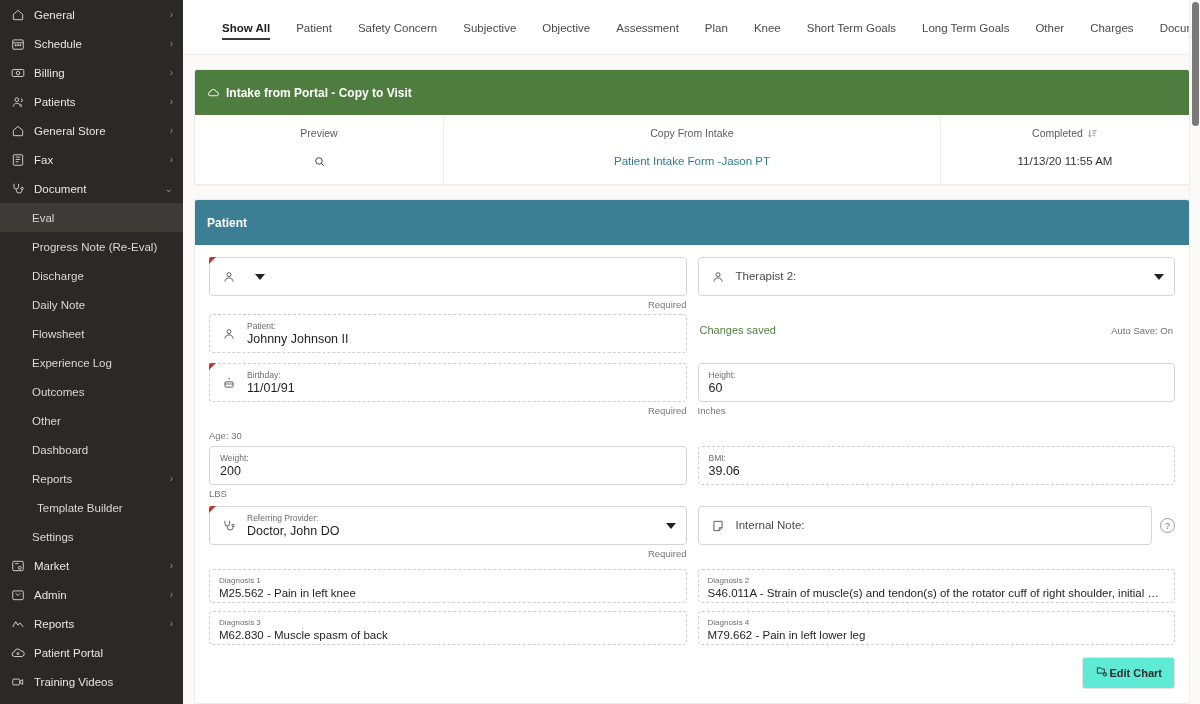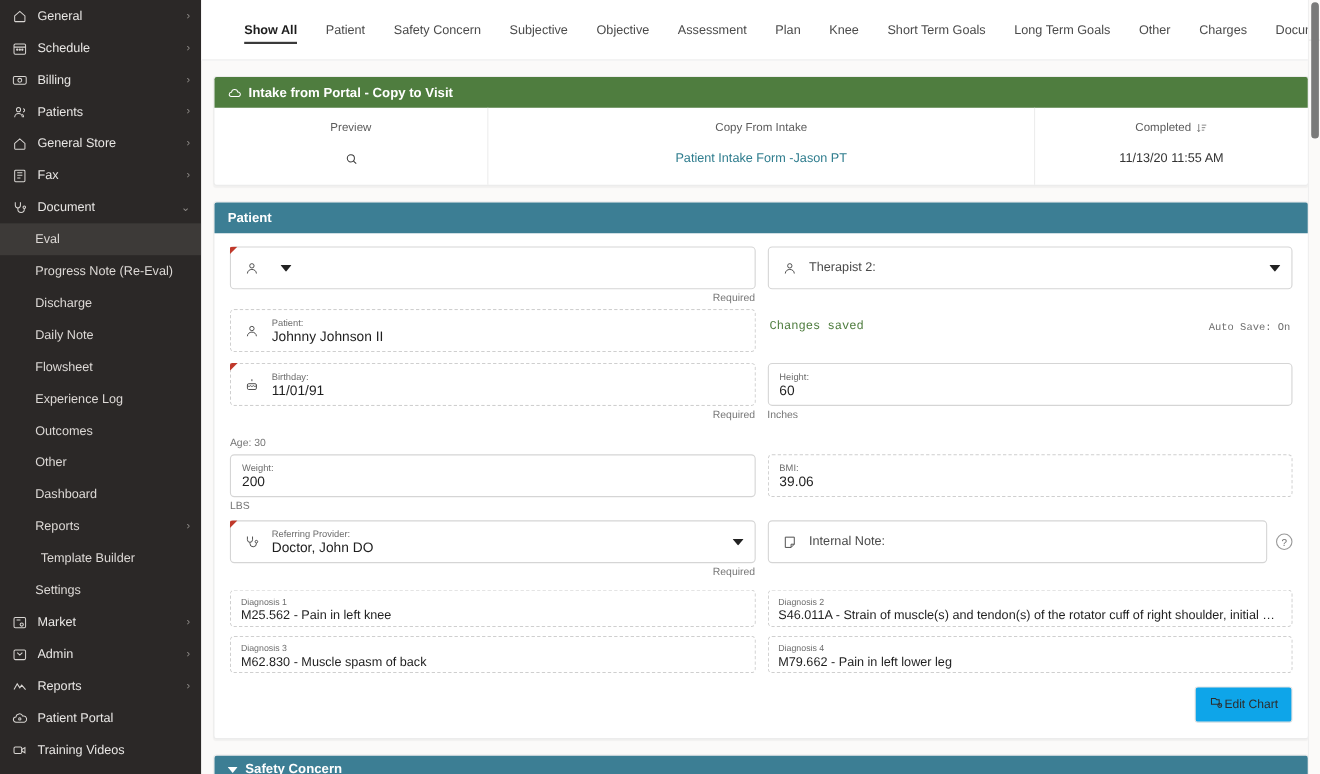--- a/index.html
+++ b/index.html
@@ -96,21 +96,21 @@
   }
 
   .card {
     background: #ffffff;
     border: 1px solid #ececec;
     border-radius: 3px;
     margin-bottom: 14px;
     box-shadow: 0 1px 1px rgba(0,0,0,0.04);
   }
   .card-head {
-    height: 28px;
+    height: 45px;
     display:flex; align-items:center;
     padding: 0 12px;
     color: #ffffff;
     font-size: 12px;
     font-weight: bold;
     border-radius: 2px 2px 0 0;
   }
   .card-head .hico { margin-right: 6px; display:flex; align-items:center; }
   .card-head.green { background: #4f7d3f; }
   .card-head.teal  { background: #3c7e94; }
@@ -166,44 +166,44 @@
     background: #c0392b;
     clip-path: polygon(0 0, 100% 0, 0 100%);
     border-radius: 2px 0 0 0;
   }
   .helper {
     font-size: 9.5px; color: #767676;
     margin-top: 3px; min-height: 13px;
   }
   .helper.right { text-align: right; }
 
-  .status-row { display:flex; justify-content: space-between; align-items:center; padding: 10px 2px 0 2px; font-family: Liberation Mono, monospace; }
+  .status-row { display:flex; justify-content: space-between; align-items:center; padding: 10px 2px 0 2px; }
   .status-left { font-size: 11px; color: #4f7d3f; }
   .status-right { font-size: 9.5px; color: #6f6f6f; }
 
   .dx-field {
     border: 1px dashed #cfcfcf;
     border-radius: 4px;
     background: #fff;
     height: 34px;
     padding: 3px 9px 0 9px;
     margin-bottom: 8px;
     display:flex; flex-direction: column; justify-content:center;
   }
   .dx-field .dlabel { font-size: 8px; color: #6d6d6d; line-height: 11px; }
   .dx-field .dvalue { font-size: 11.5px; color: #1f1f1f; line-height: 15px; white-space: nowrap; overflow:hidden; text-overflow:ellipsis; }
 
   .edit-row { display:flex; justify-content:flex-end; padding-top: 4px; }
   .edit-chart-btn {
     display:flex; align-items:center; gap:0;
-    background: #0ea5e9;
+    background: #5eead4;
     border: 1px solid #e3e3e3;
     border-radius: 3px;
     padding: 7px 12px;
-    font-size: 11px; font-weight: normal; color: #2d2d2d;
+    font-size: 11px; font-weight: bold; color: #2d2d2d;
     cursor: pointer;
   }
 
   .help-q {
     width: 15px; height: 15px; border-radius: 50%;
     border: 1px solid #9a9a9a; color:#6f6f6f;
     font-size: 9px; display:flex; align-items:center; justify-content:center;
     margin-left: 8px; flex: 0 0 15px; cursor:pointer;
   }
   .inline-field { display:flex; align-items:center; }

